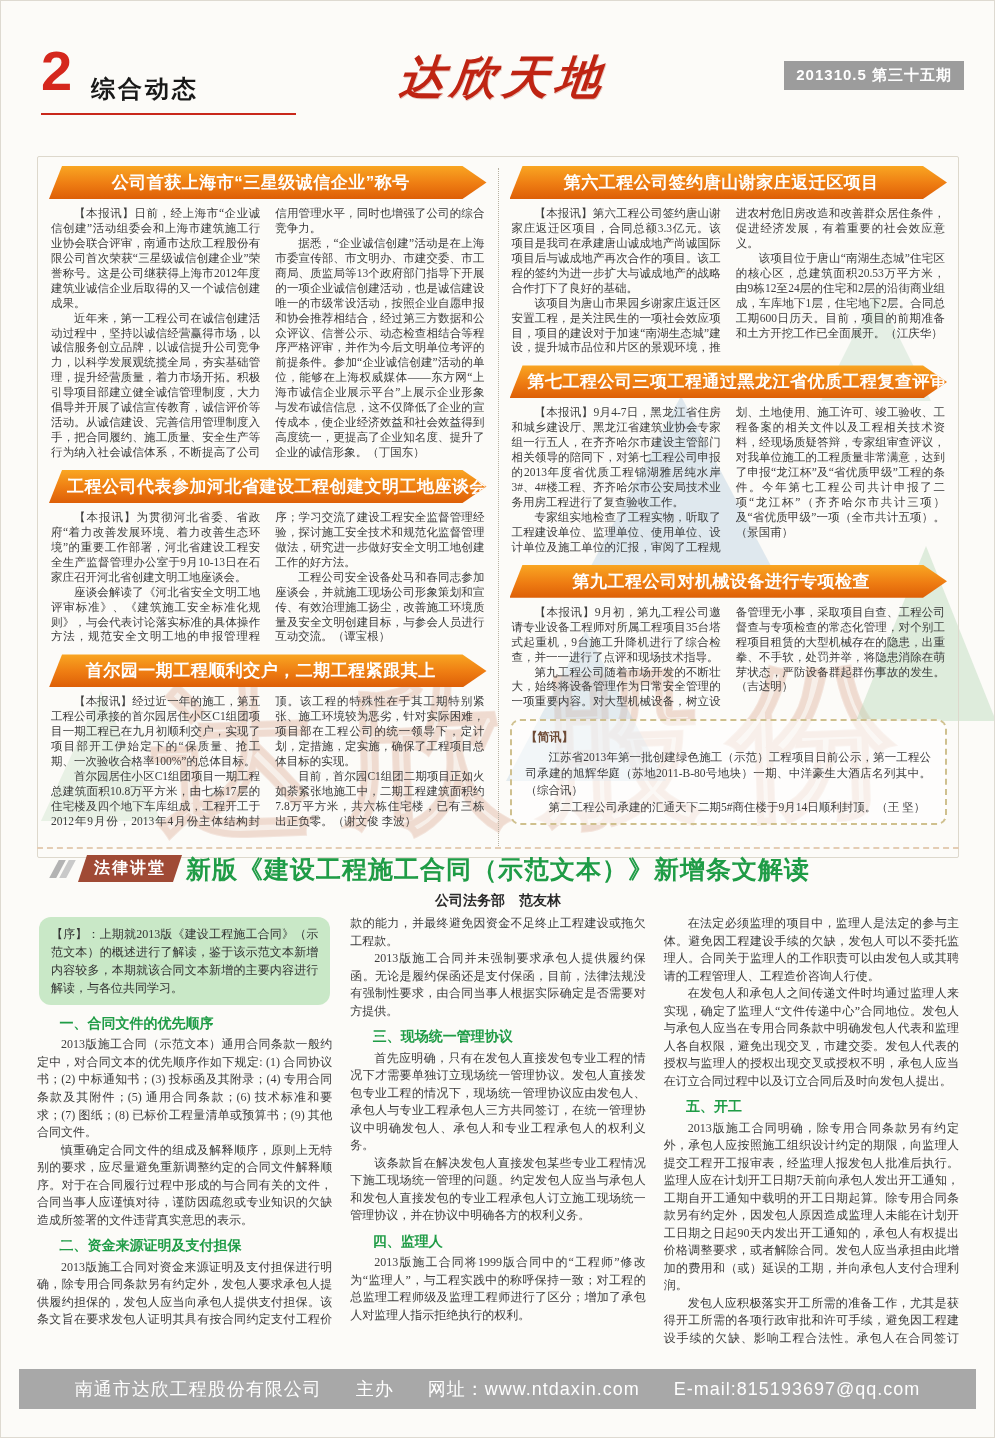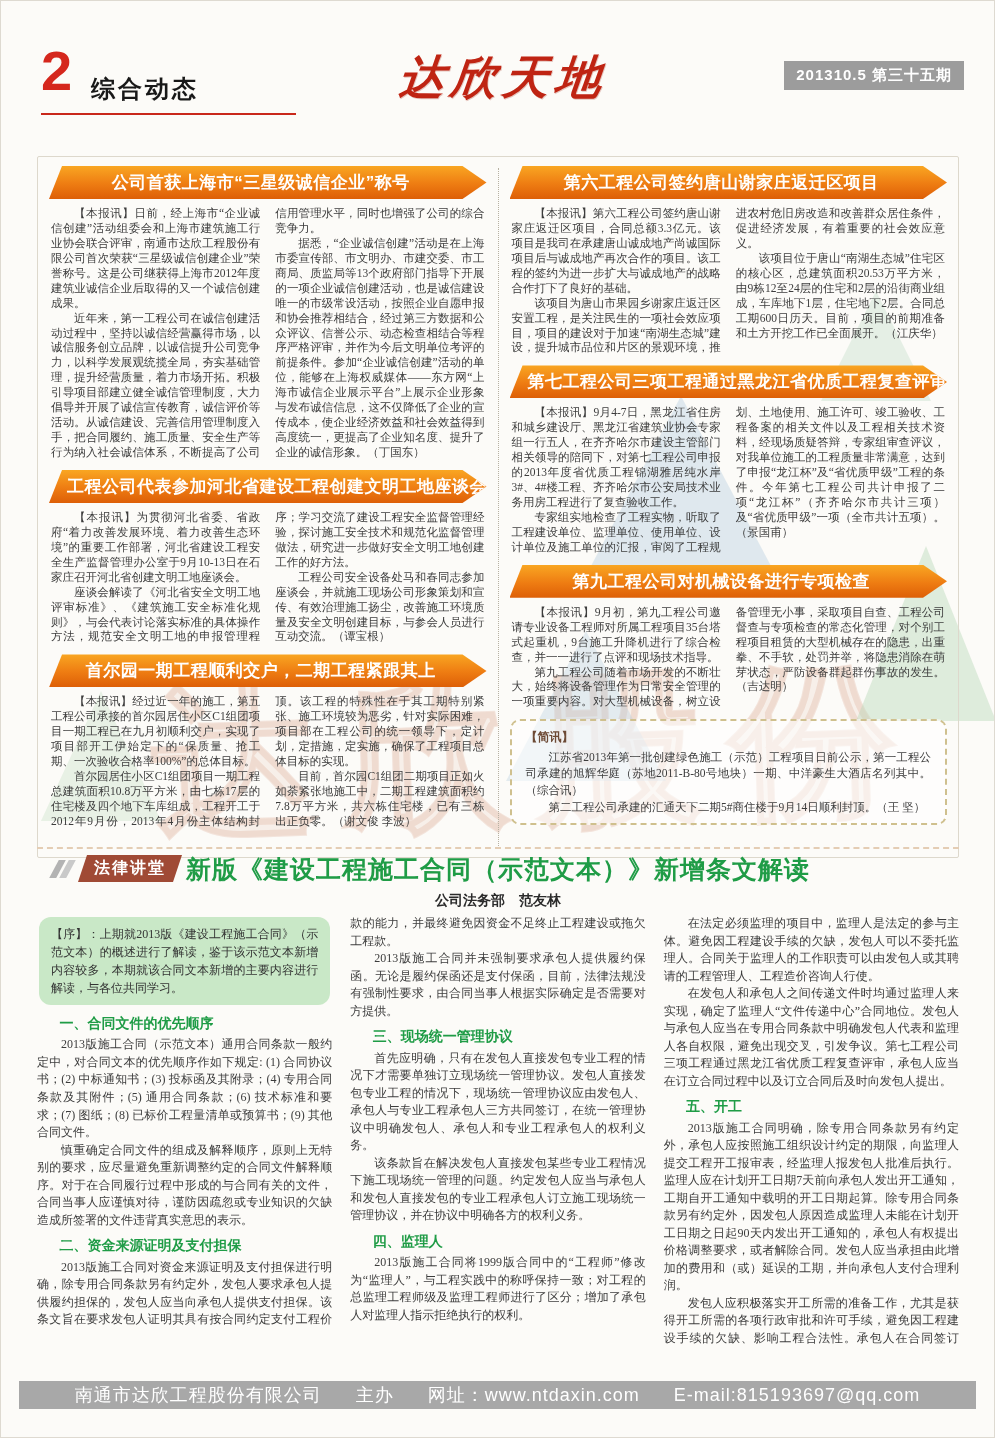--- a/index.html
+++ b/index.html
@@ -65,21 +65,21 @@
   .legal-byline { text-align:center; font-size:14px; font-weight:bold; color:#2b2b2b; margin-top:6px; }
   .legal-cols { height:442px; column-count:3; column-gap:18px; column-fill:auto; overflow:hidden; font-size:12px; line-height:1.46; text-align:justify; }
   .legal-cols p { text-indent:2em; }
   .intro {
     background:#c9e8c7; border-radius:12px; padding:8px 12px; margin:2px 2px 8px;
     font-size:12px; line-height:1.5; color:#333; break-inside:avoid;
   }
   .legal-h { color:#1f9c46; font-family:"Liberation Sans",sans-serif; font-size:14px; font-weight:bold; margin:6px 0 3px; text-indent:1.6em; break-after:avoid; }
   
   .footer {
-    position:absolute; z-index:2; left:18px; right:18px; bottom:28px; height:28px;
+    position:absolute; z-index:2; left:18px; right:18px; bottom:28px; height:40px;
     background:#a8a8a8; color:#fff; font-family:"Liberation Sans",sans-serif; font-size:18px;
     display:flex; align-items:center; justify-content:center; gap:34px; letter-spacing:1px;
   }
 </style>
 </head>
 <body>
 
 <div class="page">
 
   <div class="watermark">达欣股份</div>
@@ -189,21 +189,21 @@
       <p>2013版施工合同对资金来源证明及支付担保进行明确，除专用合同条款另有约定外，发包人要求承包人提供履约担保的，发包人应当向承包人提供支付担保。该条文旨在要求发包人证明其具有按合同约定支付工程价款的能力，并最终避免因资金不足终止工程建设或拖欠工程款。</p>
       <p>2013版施工合同并未强制要求承包人提供履约保函。无论是履约保函还是支付保函，目前，法律法规没有强制性要求，由合同当事人根据实际确定是否需要对方提供。</p>
 
       <h3 class="legal-h">三、现场统一管理协议</h3>
       <p>首先应明确，只有在发包人直接发包专业工程的情况下才需要单独订立现场统一管理协议。发包人直接发包专业工程的情况下，现场统一管理协议应由发包人、承包人与专业工程承包人三方共同签订，在统一管理协议中明确发包人、承包人和专业工程承包人的权利义务。</p>
       <p>该条款旨在解决发包人直接发包某些专业工程情况下施工现场统一管理的问题。约定发包人应当与承包人和发包人直接发包的专业工程承包人订立施工现场统一管理协议，并在协议中明确各方的权利义务。</p>
 
       <h3 class="legal-h">四、监理人</h3>
       <p>2013版施工合同将1999版合同中的“工程师”修改为“监理人”，与工程实践中的称呼保持一致；对工程的总监理工程师级及监理工程师进行了区分；增加了承包人对监理人指示拒绝执行的权利。</p>
       <p>在法定必须监理的项目中，监理人是法定的参与主体。避免因工程建设手续的欠缺，发包人可以不委托监理人。合同关于监理人的工作职责可以由发包人或其聘请的工程管理人、工程造价咨询人行使。</p>
-      <p>在发包人和承包人之间传递文件时均通过监理人来实现，确定了监理人“文件传递中心”合同地位。发包人与承包人应当在专用合同条款中明确发包人代表和监理人各自权限，避免出现交叉，引发争议。第七工程公司三项工程通过黑龙江省优质工程复查评审，承包人应当在订立合同过程中以及订立合同后及时向发包人提出。</p>
+      <p>在发包人和承包人之间传递文件时均通过监理人来实现，确定了监理人“文件传递中心”合同地位。发包人与承包人应当在专用合同条款中明确发包人代表和监理人各自权限，避免出现交叉，市建交委。发包人代表的授权与监理人的授权出现交叉或授权不明，承包人应当在订立合同过程中以及订立合同后及时向发包人提出。</p>
 
       <h3 class="legal-h">五、开工</h3>
       <p>2013版施工合同明确，除专用合同条款另有约定外，承包人应按照施工组织设计约定的期限，向监理人提交工程开工报审表，经监理人报发包人批准后执行。监理人应在计划开工日期7天前向承包人发出开工通知，工期自开工通知中载明的开工日期起算。除专用合同条款另有约定外，因发包人原因造成监理人未能在计划开工日期之日起90天内发出开工通知的，承包人有权提出价格调整要求，或者解除合同。发包人应当承担由此增加的费用和（或）延误的工期，并向承包人支付合理利润。</p>
       <p>发包人应积极落实开工所需的准备工作，尤其是获得开工所需的各项行政审批和许可手续，避免因工程建设手续的欠缺、影响工程合法性。承包人在合同签订后，应积极准备各项开工准备工作，签订材料、周转材料等的采购合同，确定劳动力、材料、机械的进场安排，避免因准备不足，影响正常开工。</p>
 
     </div>
   </section>
 
   <footer class="footer">
     <span>南通市达欣工程股份有限公司</span>

